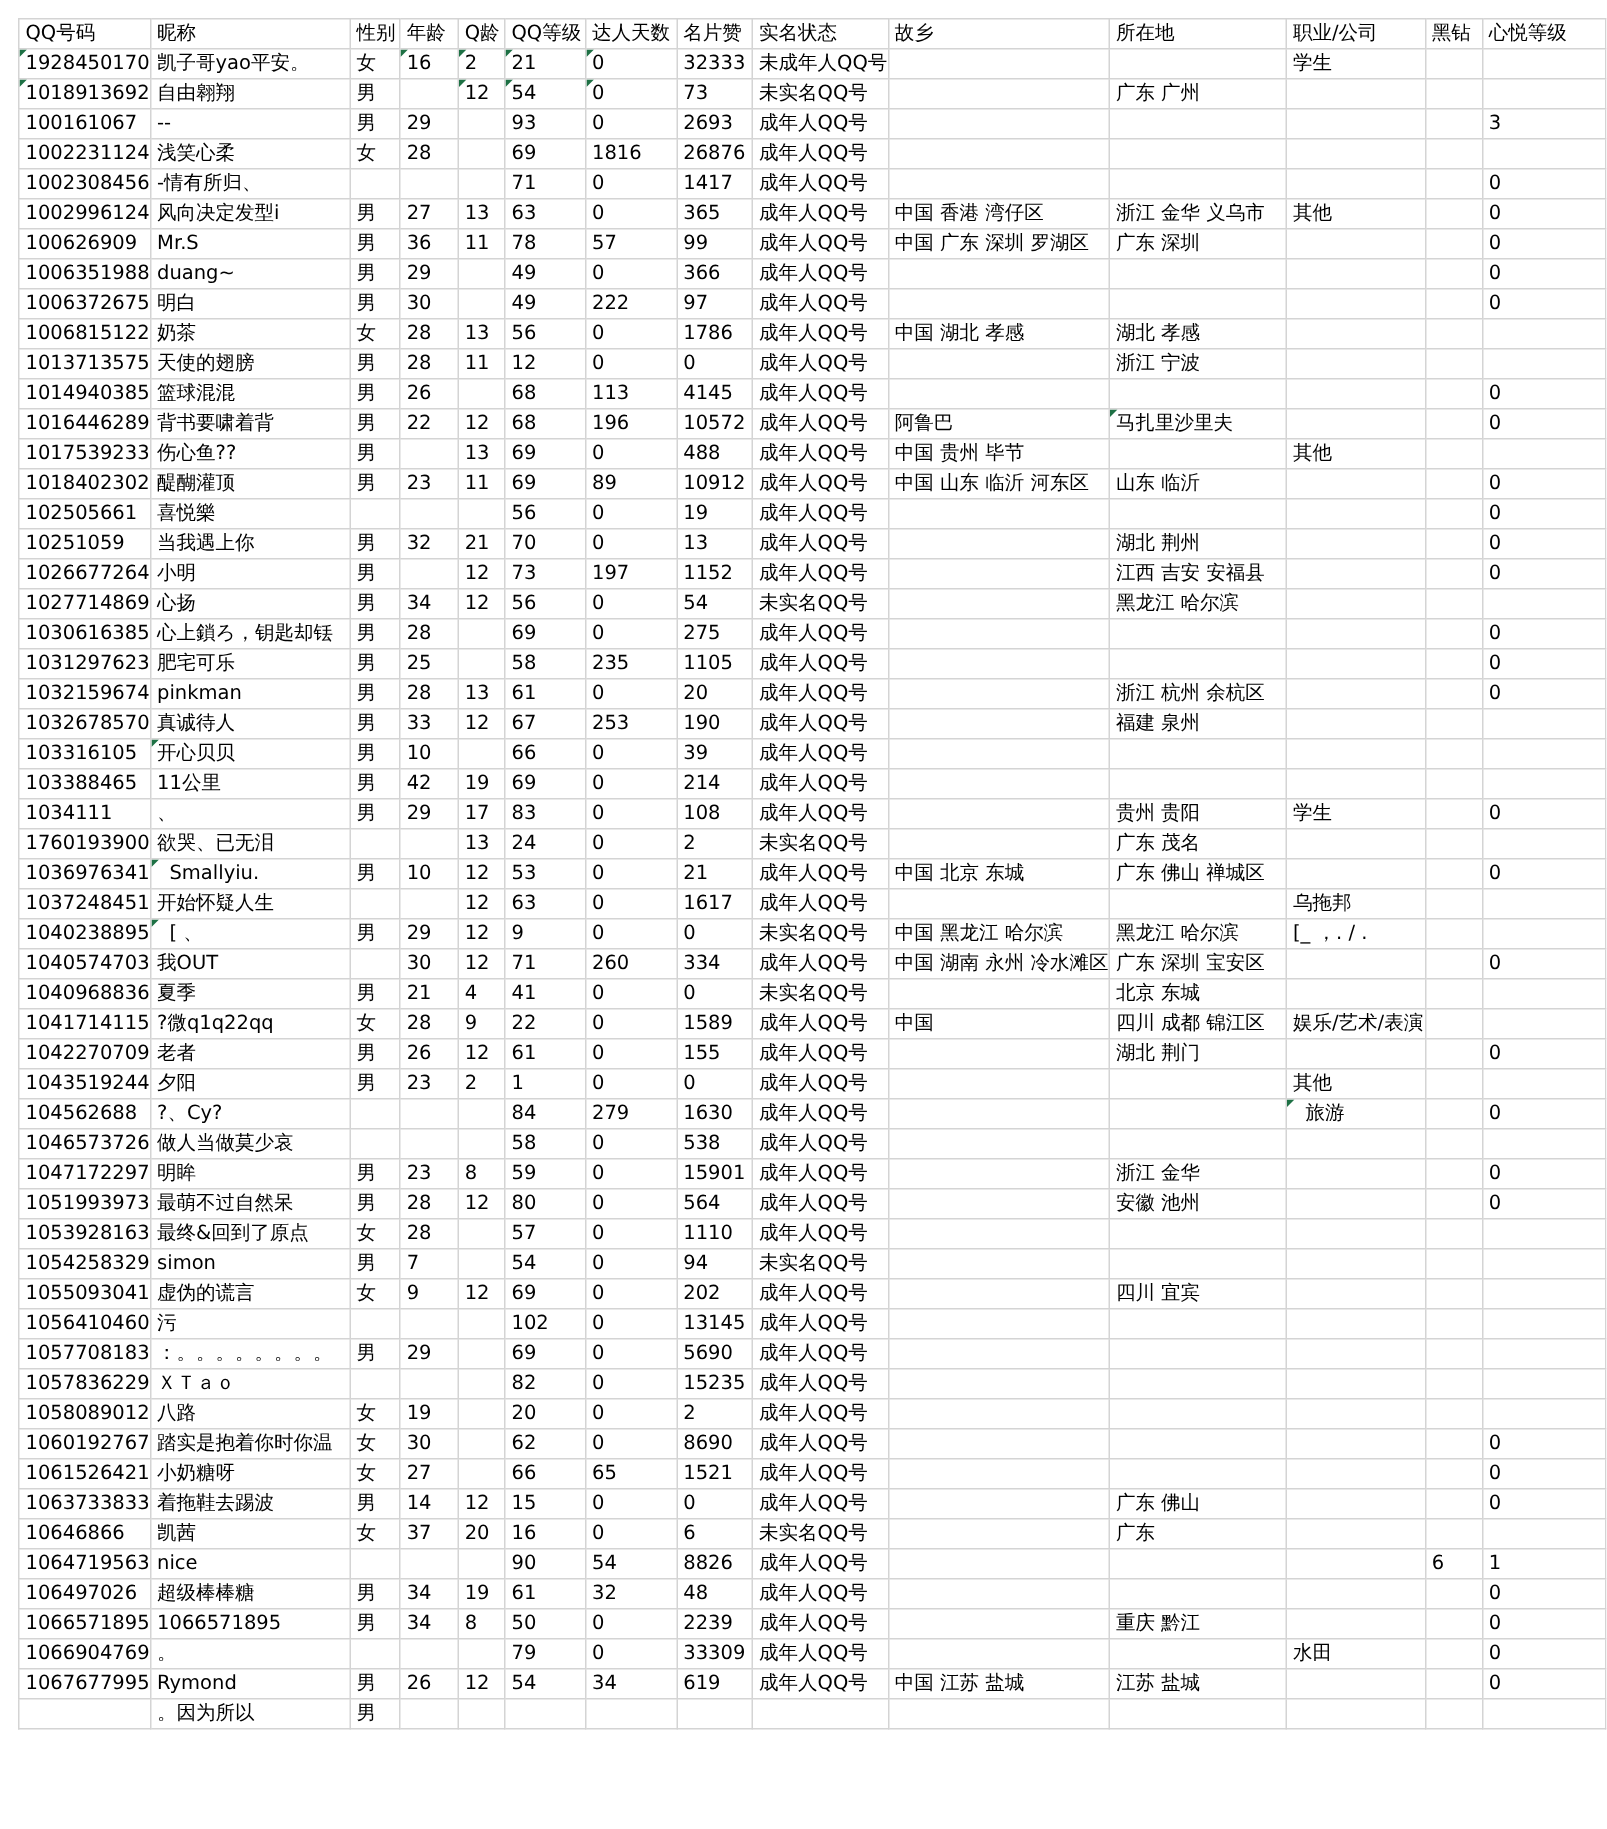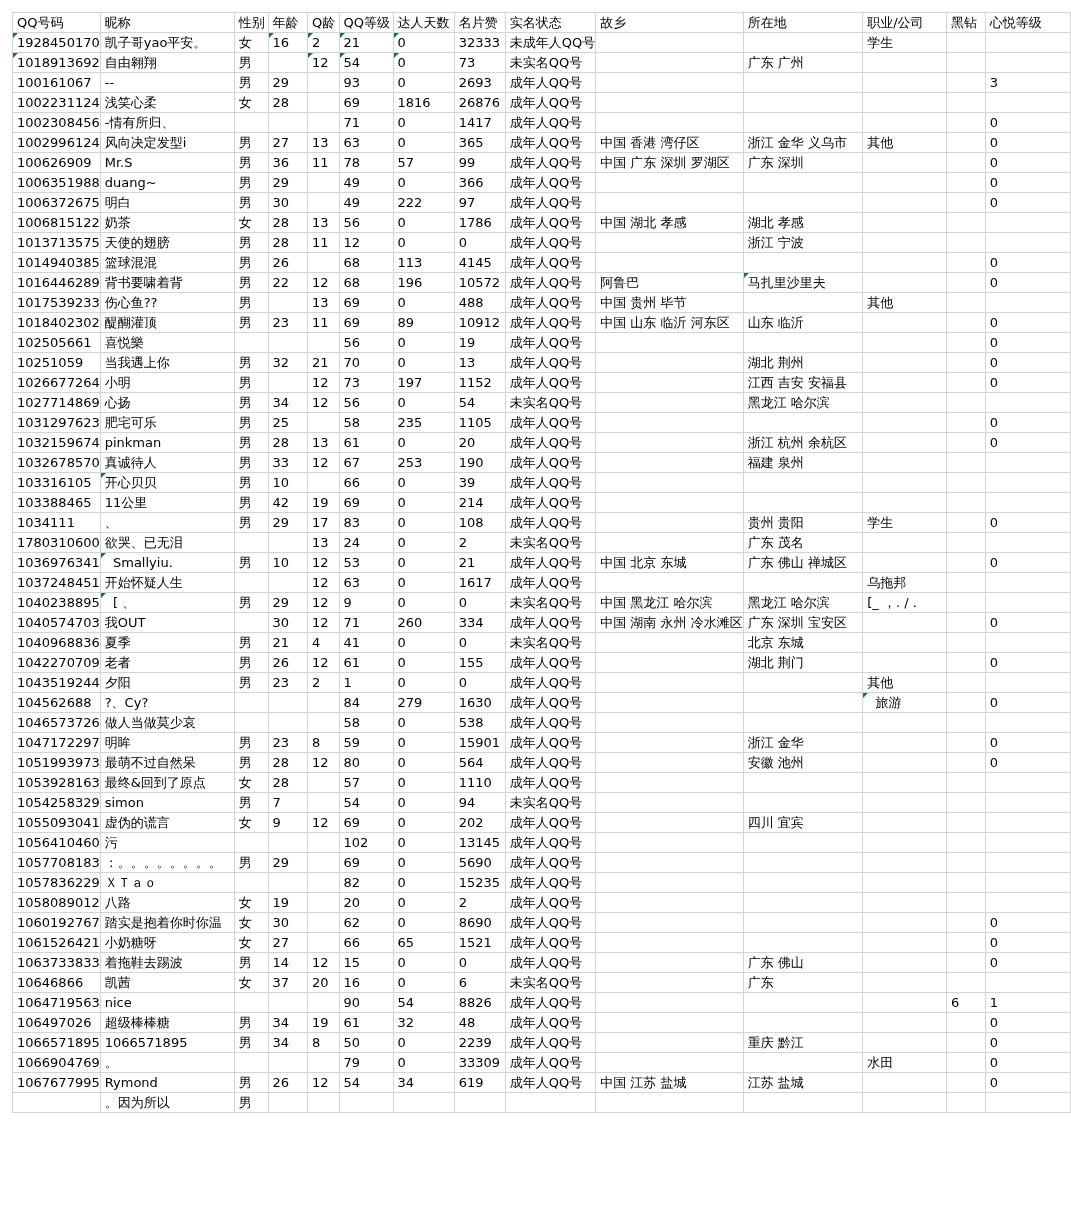--- a/index.html
+++ b/index.html
@@ -361,20 +361,36 @@
           <td>0</td>
           <td>54</td>
           <td>未实名QQ号</td>
           <td></td>
           <td>黑龙江 哈尔滨</td>
           <td></td>
           <td></td>
           <td></td>
         </tr>
         <tr>
+          <td>1030616385</td>
+          <td>心上鎖ろ，钥匙却铥</td>
+          <td>男</td>
+          <td>28</td>
+          <td></td>
+          <td>69</td>
+          <td>0</td>
+          <td>275</td>
+          <td>成年人QQ号</td>
+          <td></td>
+          <td></td>
+          <td></td>
+          <td></td>
+          <td>0</td>
+        </tr>
+        <tr>
           <td>1031297623</td>
           <td>肥宅可乐</td>
           <td>男</td>
           <td>25</td>
           <td></td>
           <td>58</td>
           <td>235</td>
           <td>1105</td>
           <td>成年人QQ号</td>
           <td></td>
@@ -457,21 +473,21 @@
           <td>0</td>
           <td>108</td>
           <td>成年人QQ号</td>
           <td></td>
           <td>贵州 贵阳</td>
           <td>学生</td>
           <td></td>
           <td>0</td>
         </tr>
         <tr>
-          <td>1780310600</td>
+          <td>1760193900</td>
           <td>欲哭、已无泪</td>
           <td></td>
           <td></td>
           <td>13</td>
           <td>24</td>
           <td>0</td>
           <td>2</td>
           <td>未实名QQ号</td>
           <td></td>
           <td>广东 茂名</td>
@@ -549,20 +565,36 @@
           <td>男</td>
           <td>21</td>
           <td>4</td>
           <td>41</td>
           <td>0</td>
           <td>0</td>
           <td>未实名QQ号</td>
           <td></td>
           <td>北京 东城</td>
           <td></td>
+          <td></td>
+          <td></td>
+        </tr>
+        <tr>
+          <td>1041714115</td>
+          <td>?微q1q22qq</td>
+          <td>女</td>
+          <td>28</td>
+          <td>9</td>
+          <td>22</td>
+          <td>0</td>
+          <td>1589</td>
+          <td>成年人QQ号</td>
+          <td>中国</td>
+          <td>四川 成都 锦江区</td>
+          <td>娱乐/艺术/表演</td>
           <td></td>
           <td></td>
         </tr>
         <tr>
           <td>1042270709</td>
           <td>老者</td>
           <td>男</td>
           <td>26</td>
           <td>12</td>
           <td>61</td>

